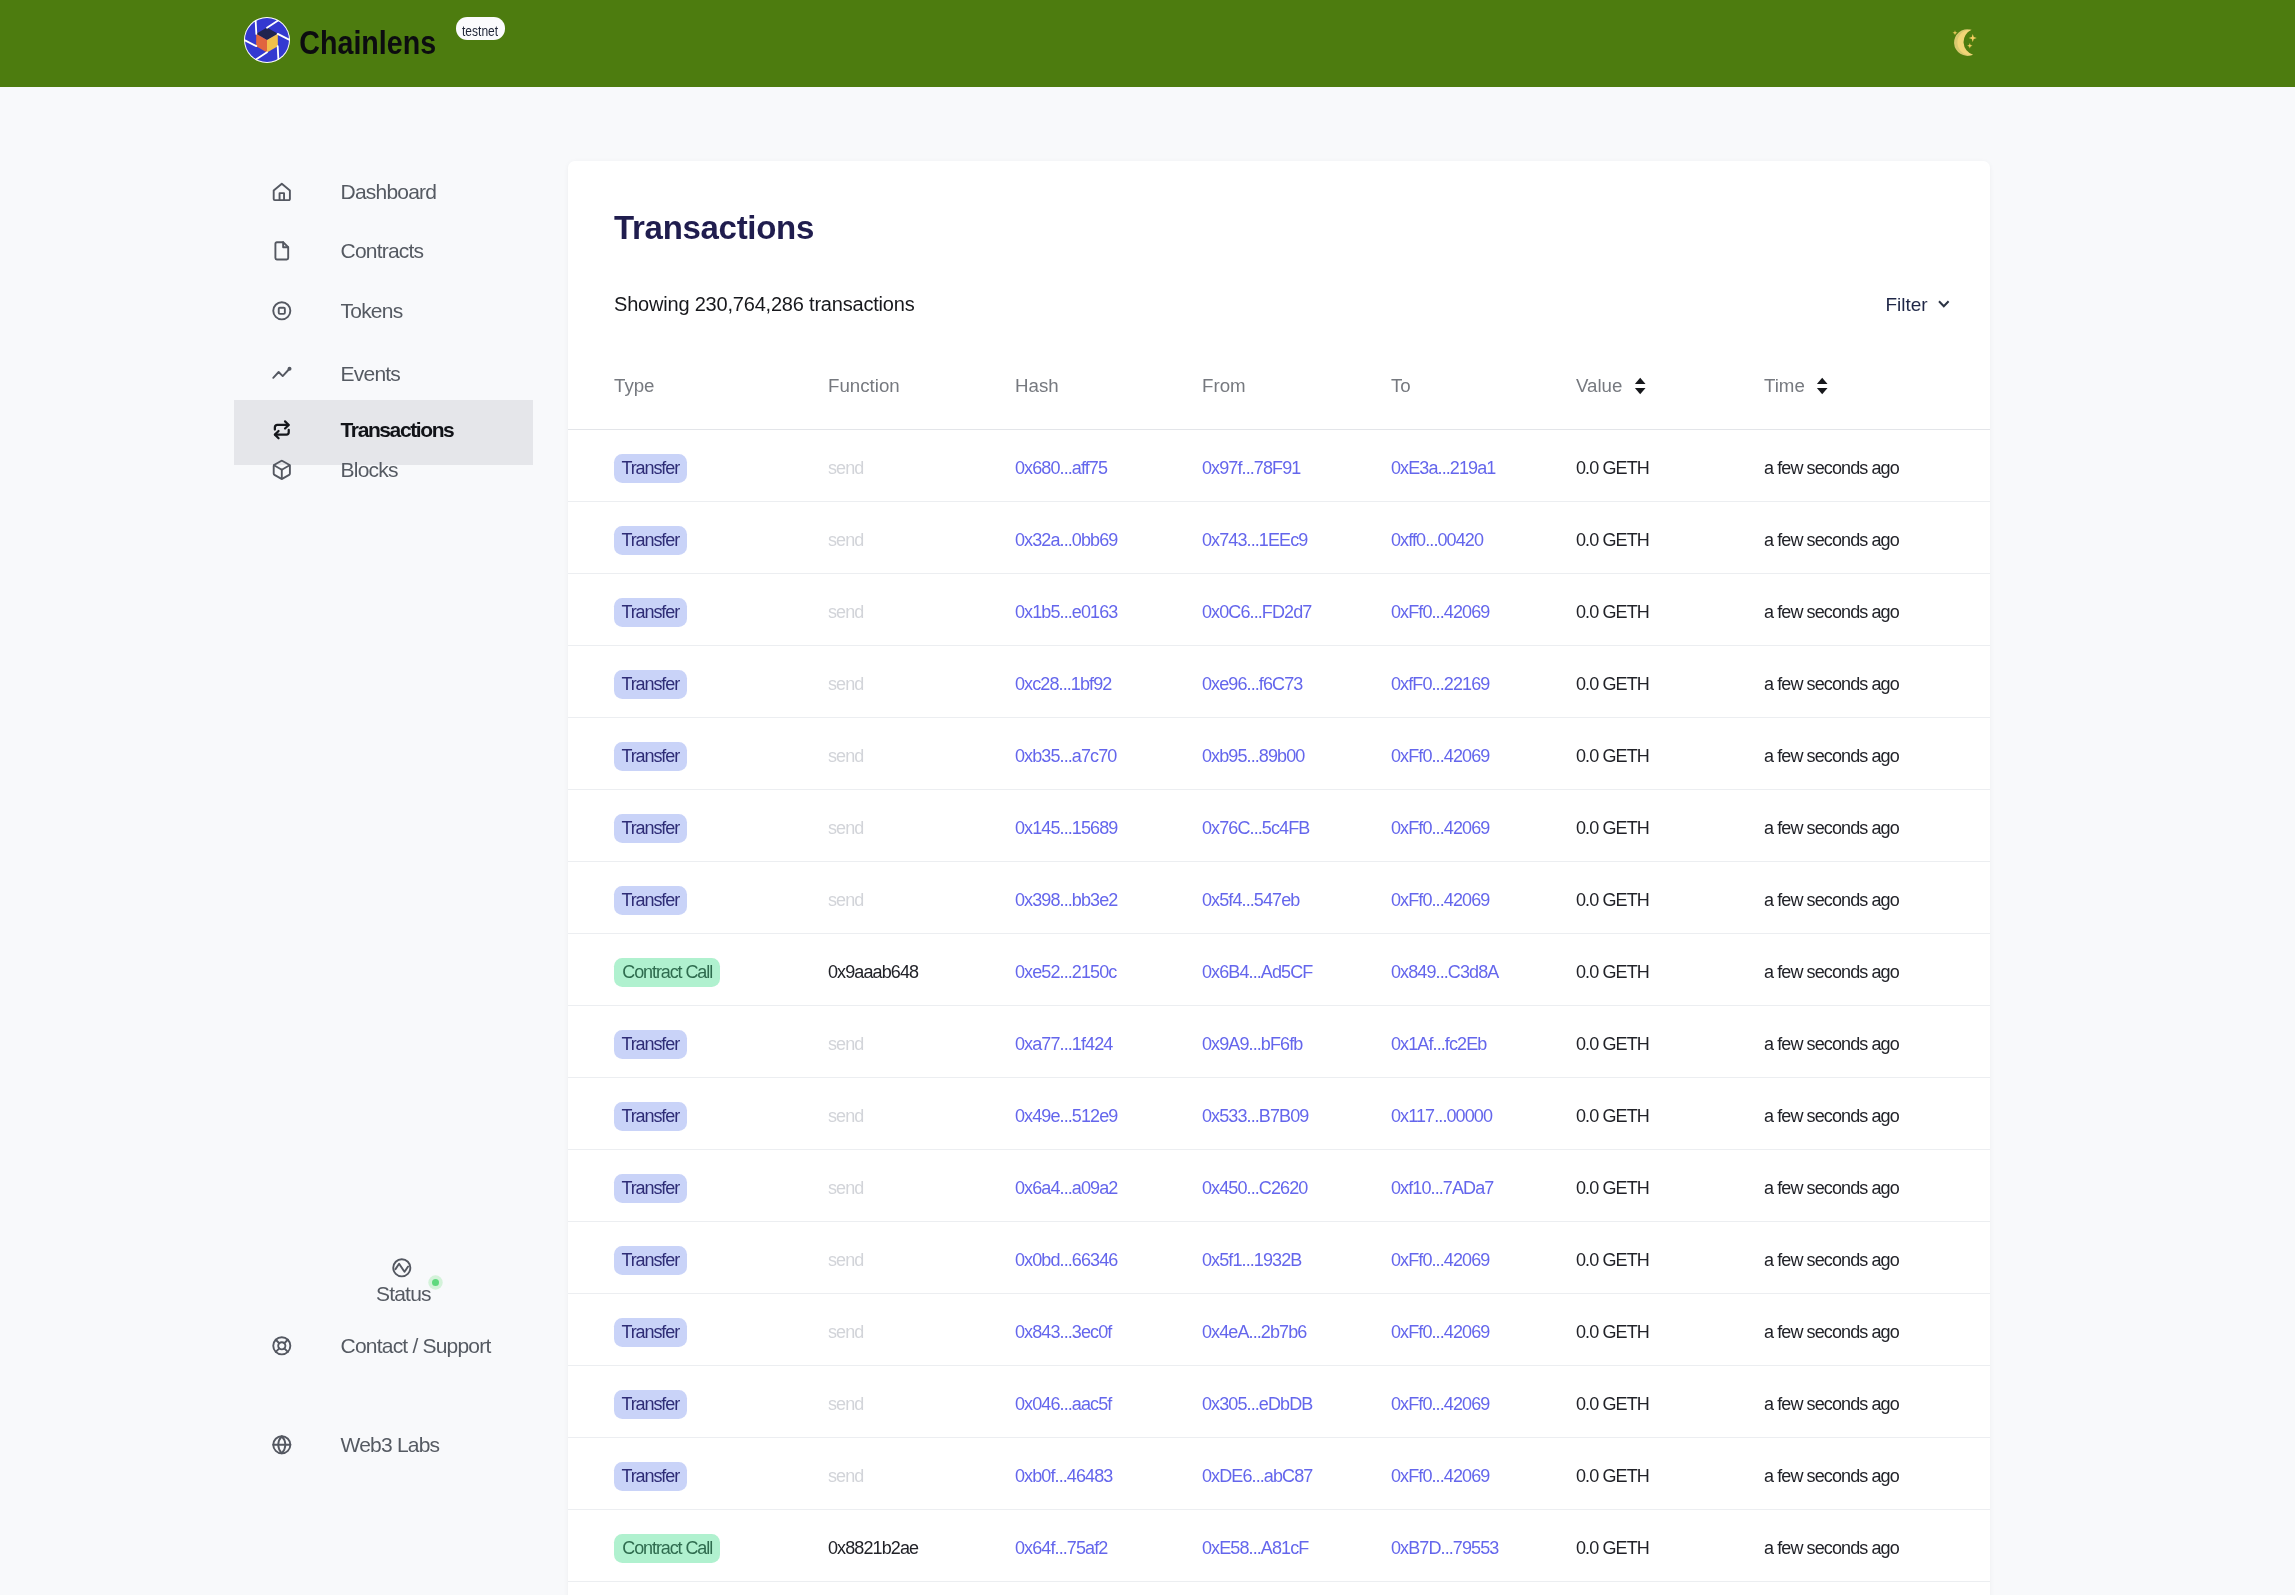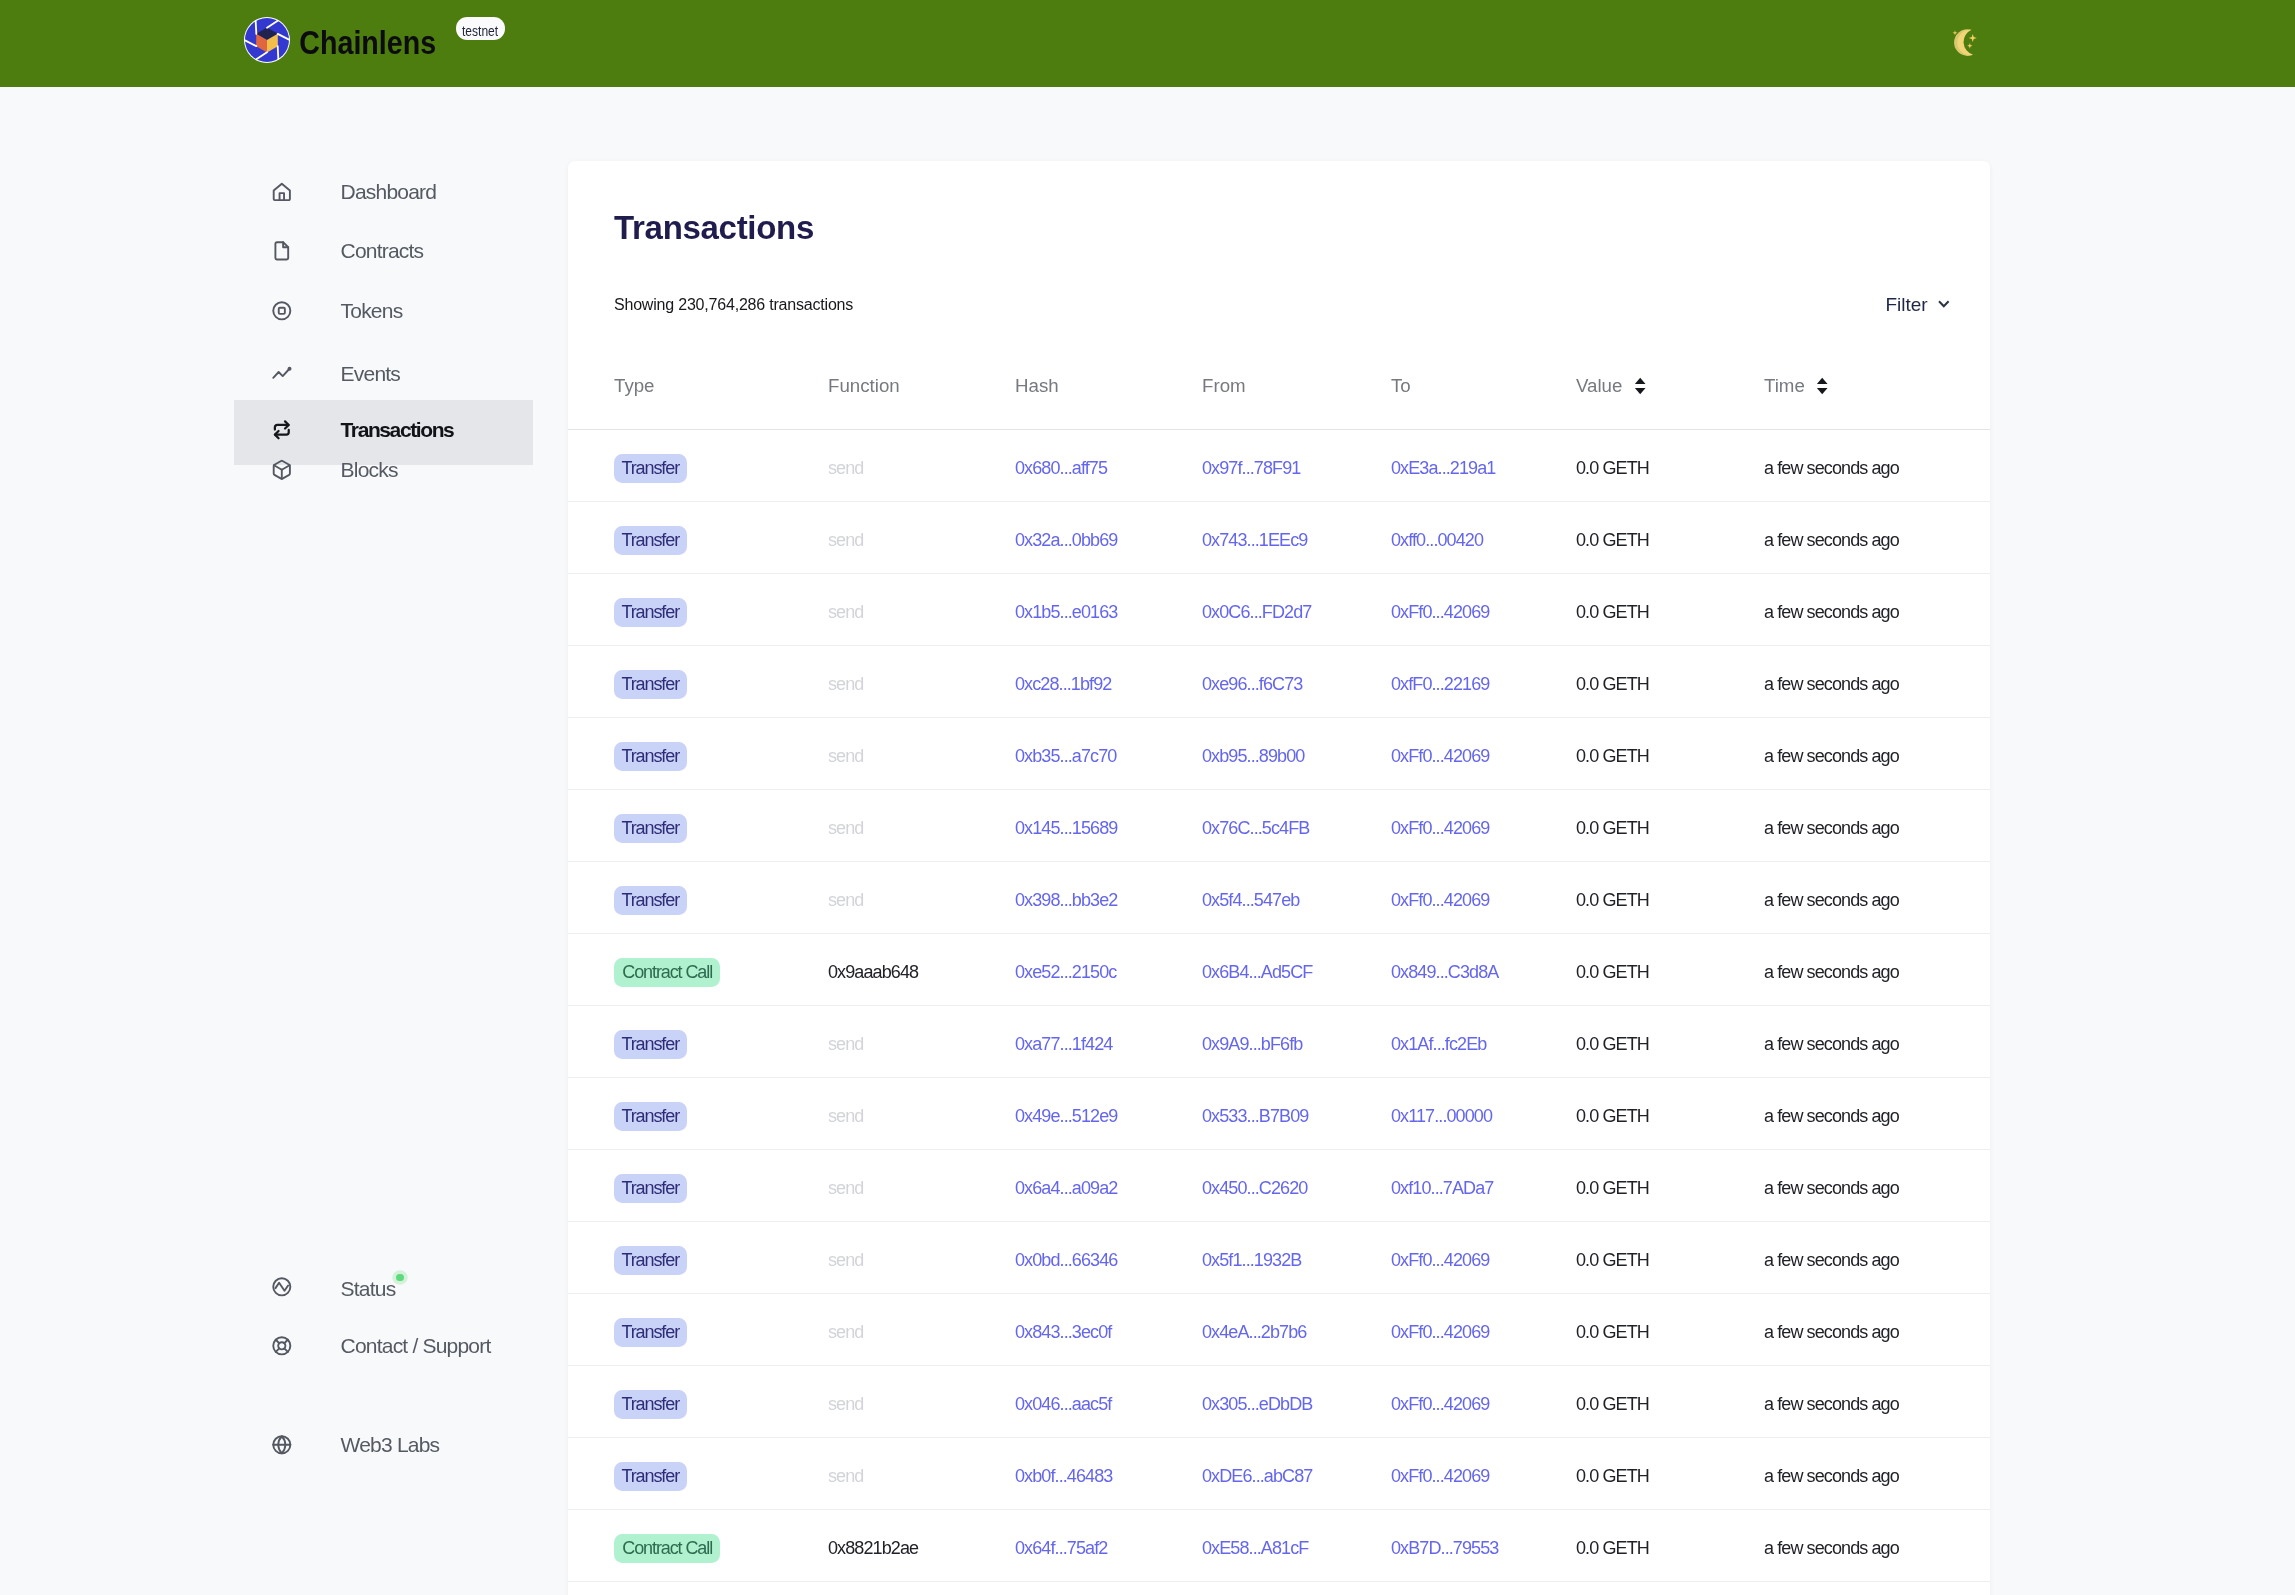--- a/index.html
+++ b/index.html
@@ -21,21 +21,21 @@
   .navitem .lb { margin-left:48px; font-size:21px; color:#555a62; letter-spacing:-0.8px; }
   .navitem.active { background:#e5e6ea; height:65px; padding-bottom:5px; }
   .navitem.active .lb { color:#111318; font-weight:bold; letter-spacing:-1.4px; }
 
   
   .card { position:absolute; left:568px; top:161px; width:1422px; height:1461px; background:#ffffff;
           border-radius:6.6px; box-shadow:0 1.7px 5px rgba(16,24,40,0.05); }
   .h1row { position:absolute; left:46px; top:203px; height:50px; display:flex; align-items:center; }
   .h1row h1 { font-size:33px; font-weight:bold; color:#201d4e; letter-spacing:-0.3px; }
   .subrow { position:absolute; left:46px; right:40px; top:126px; height:35px; display:flex; align-items:center; }
-  .subrow .showing { font-size:16px; color:#17181c; letter-spacing:-0.2px; }
+  .subrow .showing { font-size:20px; color:#17181c; letter-spacing:-0.2px; }
   .subrow .filter { margin-left:auto; display:flex; align-items:center; font-size:19px; color:#1f2747; }
   .subrow .filter svg { margin-left:10.8px; }
 
   
   .tbl { position:absolute; left:0; top:196px; width:1422px; }
   .trow { display:grid; grid-template-columns:214px 187px 187px 189px 185px 188px 1fr;
           padding-left:46px; padding-right:40px; align-items:center; height:72px;
           border-bottom:0.8px solid #eceef1; font-size:18px; color:#212228; letter-spacing:-0.9px; }
   .thead { height:73px; padding-bottom:14px; border-bottom:0.8px solid #e3e5e9; color:#76797f; font-size:18.7px; letter-spacing:0px; }
   .thead .sortcol { display:flex; align-items:center; }
@@ -123,21 +123,21 @@
       <span class="lb">Transactions</span>
     </div>
 <div class="navitem " style="top:440px;text-align:center;">
       <svg class="ic" viewBox="0 0 24 24" fill="none" stroke="#545861" stroke-width="2.1" stroke-linecap="round" stroke-linejoin="round">
         <path d="M21 16.2 V7.8 a1.6 1.6 0 0 0 -0.8 -1.4 L12.8 2.2 a1.6 1.6 0 0 0 -1.6 0 L3.8 6.4 A1.6 1.6 0 0 0 3 7.8 V16.2 a1.6 1.6 0 0 0 0.8 1.4 L11.2 21.8 a1.6 1.6 0 0 0 1.6 0 L20.2 17.6 A1.6 1.6 0 0 0 21 16.2 Z"></path>
         <path d="M3.3 7 L12 12 L20.7 7"></path>
         <path d="M12 21.9 V12"></path>
       </svg>
       <span class="lb">Blocks</span>
     </div>
-<div class="navitem " style="top:1257px;">
+<div class="navitem " style="top:1257px;flex-direction:column;">
       <svg class="ic" viewBox="0 0 24 24" fill="none" stroke="#545861" stroke-width="2.1" stroke-linecap="round" stroke-linejoin="round">
         <circle cx="12" cy="12" r="9.5"></circle>
         <path d="M5 13.5 L9 7.5 L15 16.5 L19 10.5"></path>
       </svg>
       <span class="lb">Status<span style="display:inline-block;width:7.5px;height:7.5px;border-radius:50%;background:#5fd97e;box-shadow:0 0 0 3.7px #d3f2d9;margin-left:0.8px;margin-bottom:14px;"></span></span>
     </div>
 <div class="navitem " style="top:1316px;">
       <svg class="ic" viewBox="0 0 24 24" fill="none" stroke="#545861" stroke-width="2.1" stroke-linecap="round" stroke-linejoin="round">
         <circle cx="12" cy="12" r="9.5"></circle>
         <circle cx="12" cy="12" r="4"></circle>

